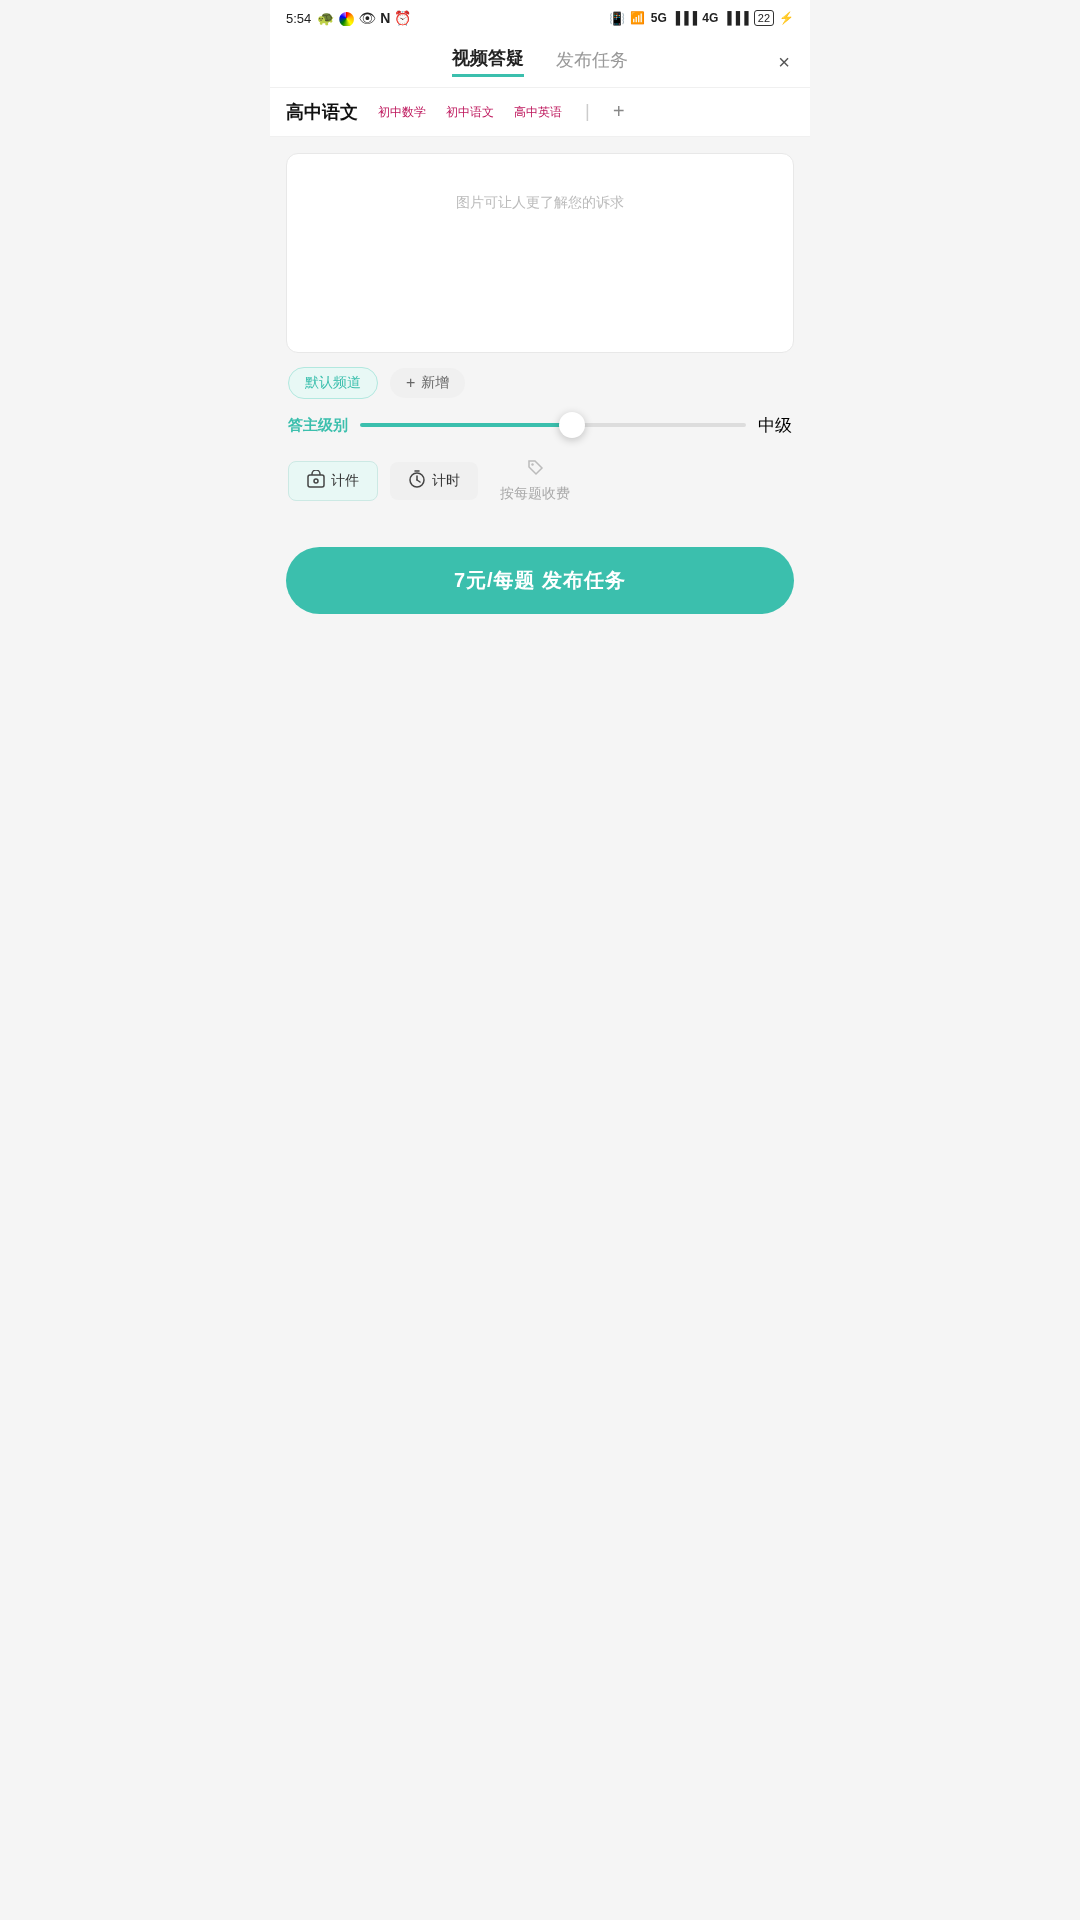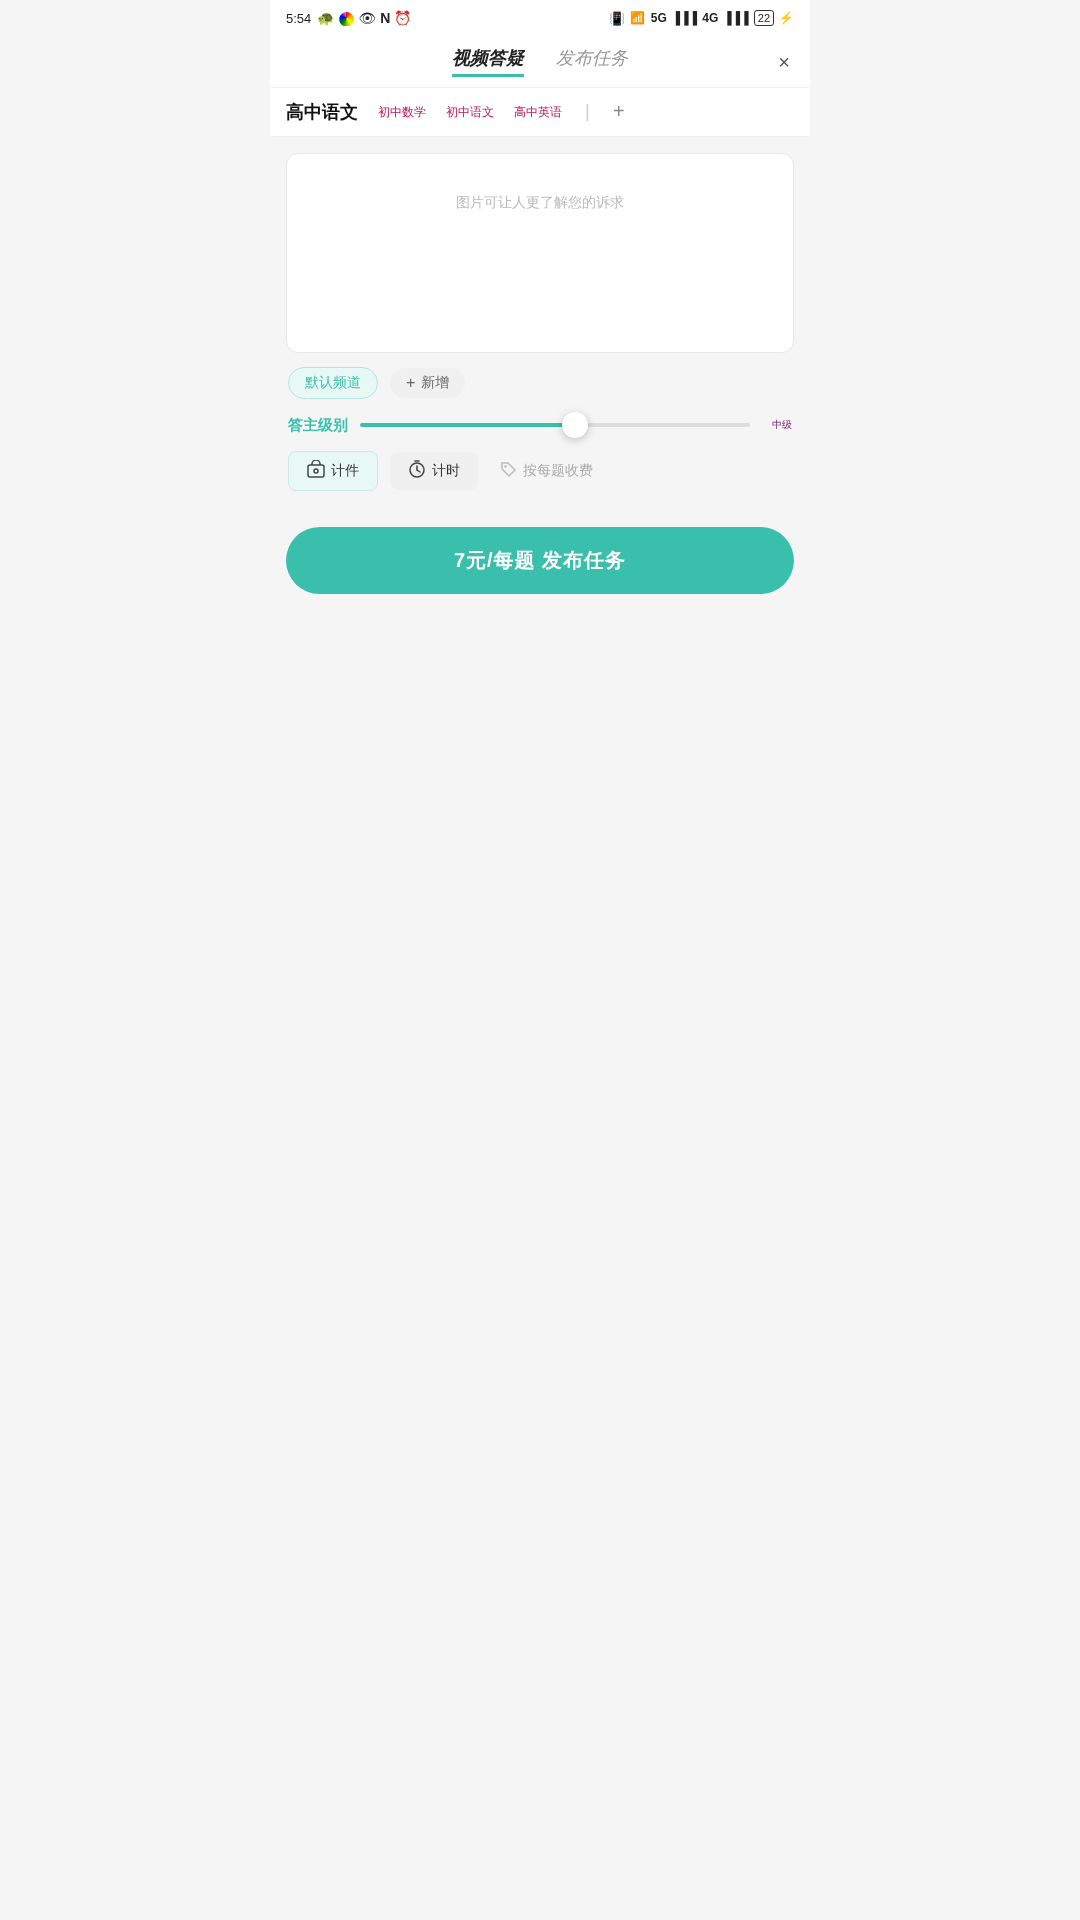--- a/index.html
+++ b/index.html
@@ -41,21 +41,21 @@
       display: flex;
       align-items: center;
       justify-content: center;
       padding: 10px 20px;
       position: relative;
       border-bottom: 1px solid #f0f0f0;
     }
     .nav-tabs {
       display: flex;
       gap: 32px;
-      font-style: italic;
+      align-items: center;
     }
     .nav-tab {
       font-size: 18px;
       color: #999;
       padding-bottom: 4px;
       cursor: pointer;
     }
     .nav-tab.active {
       color: #222;
       font-weight: 600;
@@ -223,22 +223,22 @@
       width: 26px;
       height: 26px;
       border-radius: 50%;
       background: #fff;
       box-shadow: 0 2px 8px rgba(0,0,0,0.22);
       position: absolute;
       left: calc(55% - 13px);
       top: -11px;
     }
     .level-value {
-      font-size: 10px;
-      color: #701a75;
+      font-size: 17px;
+      color: #000000;
       white-space: nowrap;
       min-width: 30px;
       text-align: right;
     }
 
     
     .pricing-row {
       display: flex;
       align-items: center;
       gap: 12px;
@@ -265,20 +265,21 @@
       color: #555;
     }
     .pricing-text {
       display: flex;
       align-items: center;
       gap: 6px;
       font-size: 14px;
       color: #aaa;
       padding: 8px 10px;
       cursor: pointer;
+      flex-direction: column;
     }
     .pricing-text-icon { font-size: 15px; color: #bbb; }
 
     
     .bottom-area {
       padding: 20px 16px 30px;
       background: #f5f5f5;
     }
     .call-btn {
       width: 100%;

